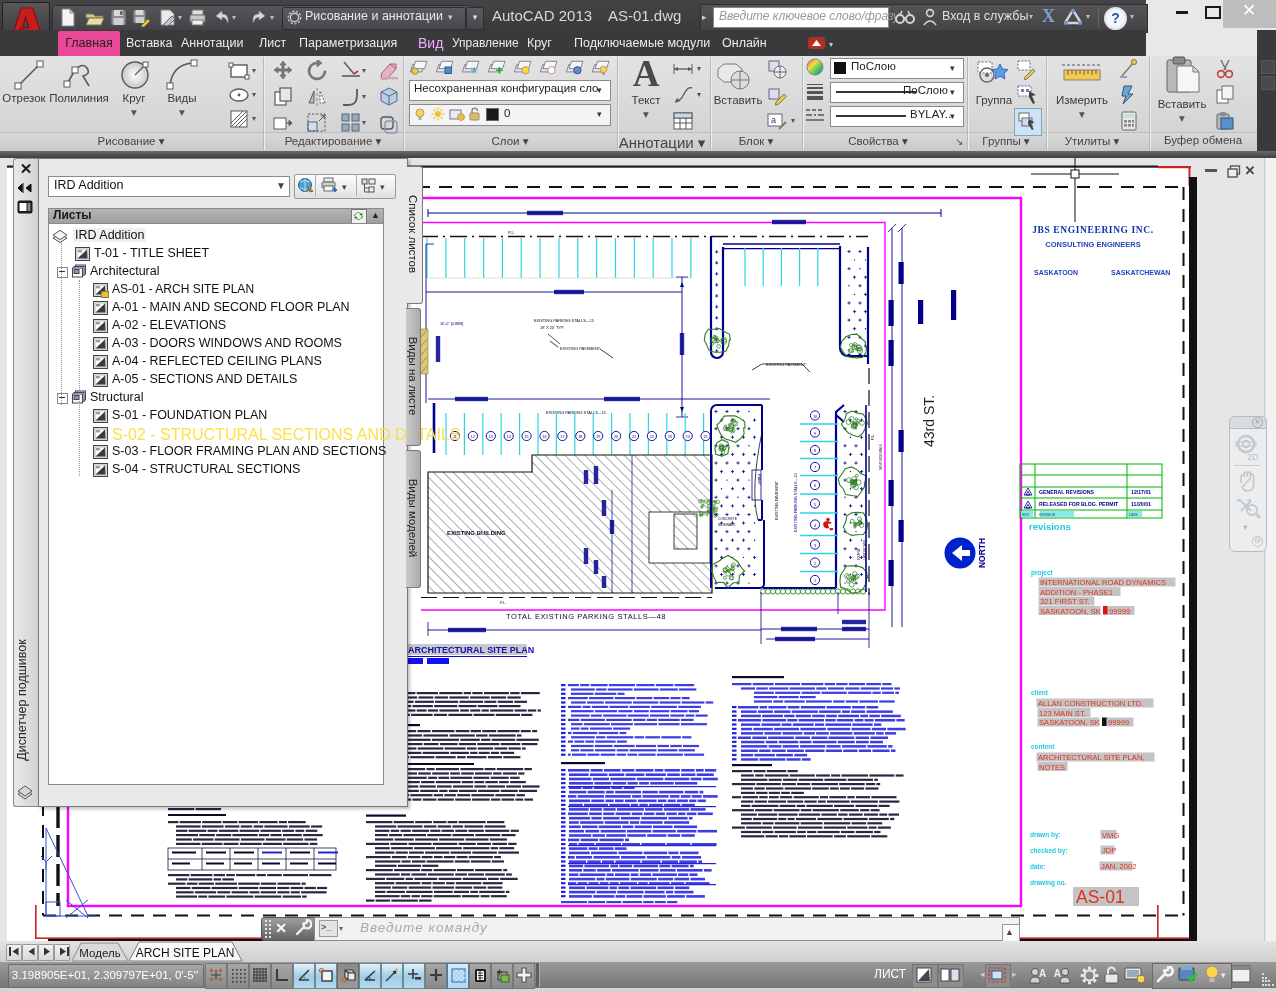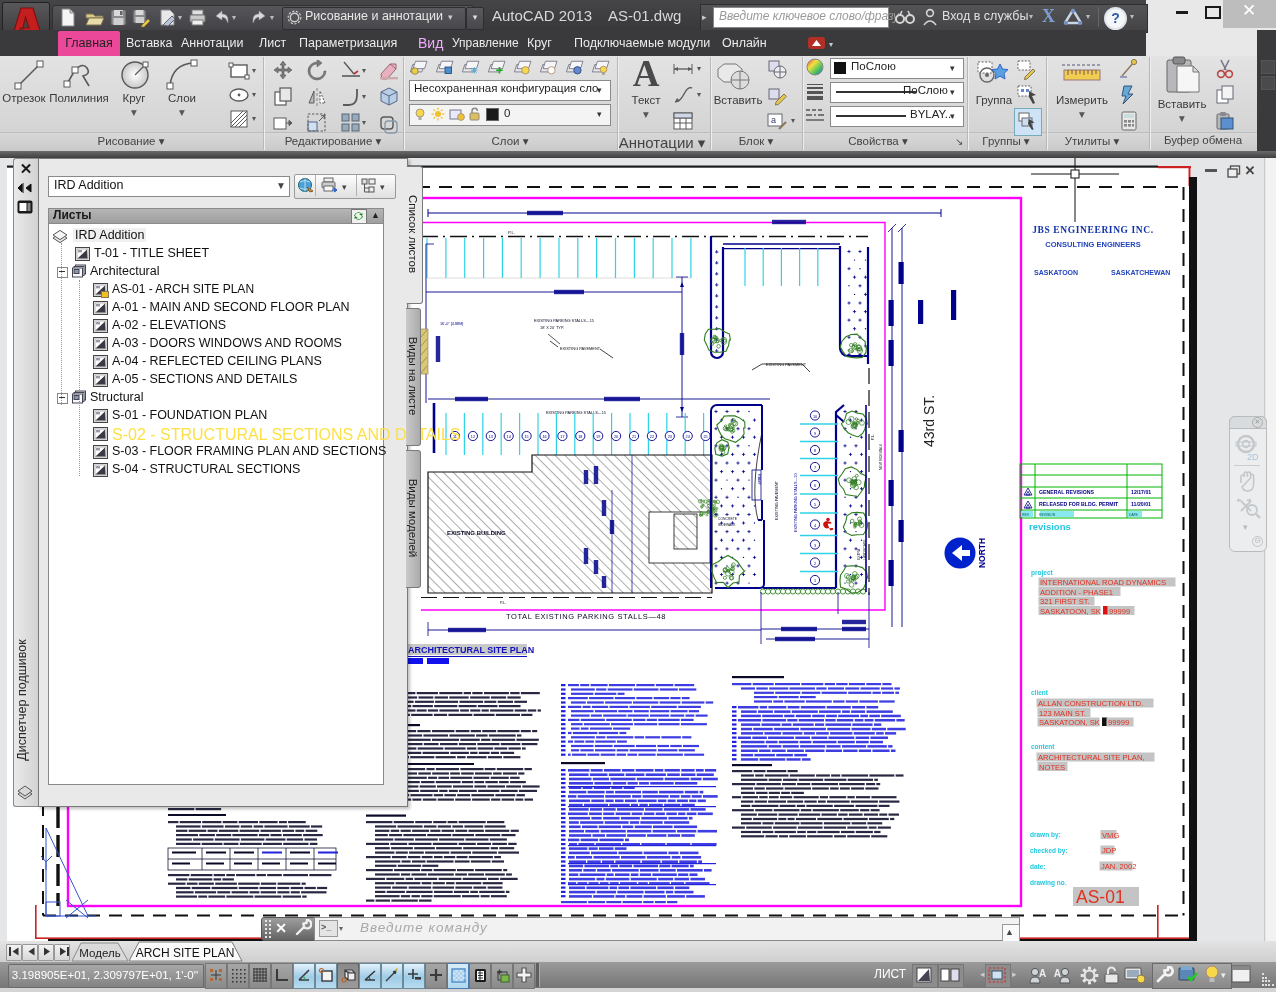--- a/index.html
+++ b/index.html
@@ -155,21 +155,21 @@
         </radialGradient>
       </defs>
     </svg>
 <div class="abs lbl" style="left:110px;top:92px;width:48px">Круг</div>
 <div class="abs lbl" style="left:110px;top:106px;width:48px;color:#555">▾</div>
 <svg class="abs" style="left:166px;top:58px" width="34" height="34" viewBox="0 0 34 34">
       <path d="M4 28 Q6 6 28 5" fill="none" stroke="#5a5a5c" stroke-width="1.6"></path>
       <rect x="1" y="25" width="6" height="6" fill="#fff" stroke="#5a5a5c"></rect>
       <rect x="25" y="2" width="6" height="6" fill="#fff" stroke="#5a5a5c"></rect>
     </svg>
-<div class="abs lbl" style="left:160px;top:92px;width:44px">Слои</div>
+<div class="abs lbl" style="left:160px;top:92px;width:44px">Виды</div>
 <div class="abs lbl" style="left:160px;top:106px;width:44px;color:#555">▾</div>
 <svg class="abs" style="left:228px;top:60px" width="22" height="22" viewBox="0 0 22 22">
       <rect x="3" y="5" width="16" height="12" fill="#fff" stroke="#5a5a5c" stroke-width="1.4"></rect>
       <rect x="1" y="3" width="4" height="4" fill="#fff" stroke="#5a5a5c"></rect>
       <rect x="17" y="15" width="4" height="4" fill="#fff" stroke="#5a5a5c"></rect>
     </svg>
 <div class="abs" style="left:252px;top:66px;color:#555;font-size:8px">▾</div>
 <svg class="abs" style="left:228px;top:84px" width="22" height="22" viewBox="0 0 22 22">
       <ellipse cx="11" cy="11" rx="9" ry="6" fill="#fff" stroke="#5a5a5c" stroke-width="1.4"></ellipse>
       <circle cx="11" cy="11" r="1.4" fill="#5a5a5c"></circle>
@@ -2519,21 +2519,21 @@
     </svg>
 <svg class="abs" style="left:66px;top:941px" width="190" height="21" viewBox="0 0 190 21">
       <path d="M6 20 L15 2 H52 L62 20 Z" fill="#dadada" stroke="#8a8a8a" stroke-width="1"></path>
       <path d="M63 20 L73 1 H166 L176 20 Z" fill="#fafafa" stroke="#7a7a7a" stroke-width="1"></path>
       <text x="34" y="15.5" font-size="11.5" fill="#222" text-anchor="middle">Модель</text>
       <text x="119" y="15.5" font-size="12" fill="#111" text-anchor="middle">ARCH SITE PLAN</text>
     </svg>
 <div class="abs" style="left:0;top:962px;width:1276px;height:26px;background:linear-gradient(#9a9a9a,#767676)"></div>
 <div class="abs" style="left:0;top:988px;width:1276px;height:4px;background:#d4d4d4"></div>
 <div class="abs" style="left:8px;top:964px;width:194px;height:22px;background:linear-gradient(#a8a8a8,#828282);border:1px solid #6a6a6a;border-radius:2px"></div>
-<div class="abs" style="left:8px;top:964px;width:194px;height:22px;color:#fff;font-size:11.5px;line-height:22px;text-align:center">3.198905E+01, 2.309797E+01, 1'-0''</div>
+<div class="abs" style="left:8px;top:964px;width:194px;height:22px;color:#fff;font-size:11.5px;line-height:22px;text-align:center">3.198905E+01, 2.309797E+01, 0'-5''</div>
 <div class="abs" style="left:205px;top:963px;width:20px;height:24px;background:linear-gradient(#a6a6a6,#8a8a8a);border:1px solid #777"></div>
 <svg class="abs" style="left:207px;top:966px" width="18" height="18" viewBox="0 0 18 18">
       <g fill="#b86830">
         <rect x="3" y="3" width="3" height="3"></rect>
         <rect x="12" y="3" width="3" height="3"></rect>
         <rect x="3" y="12" width="3" height="3"></rect>
         <rect x="12" y="12" width="3" height="3"></rect>
       </g>
       <path d="M9 4 v10 M4 9 h10" stroke="#3a3a3c" stroke-width="1"></path>
     </svg>

